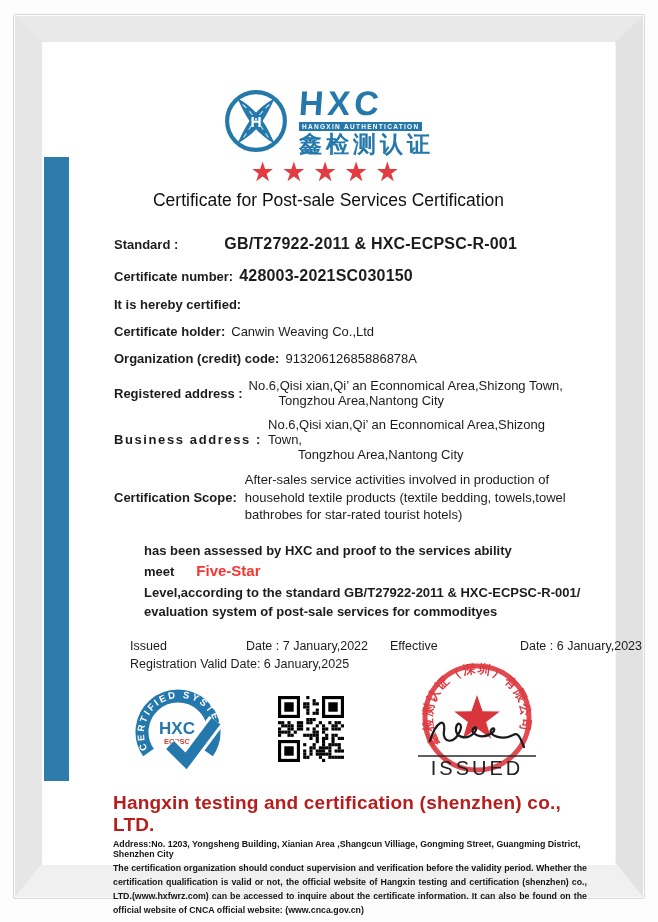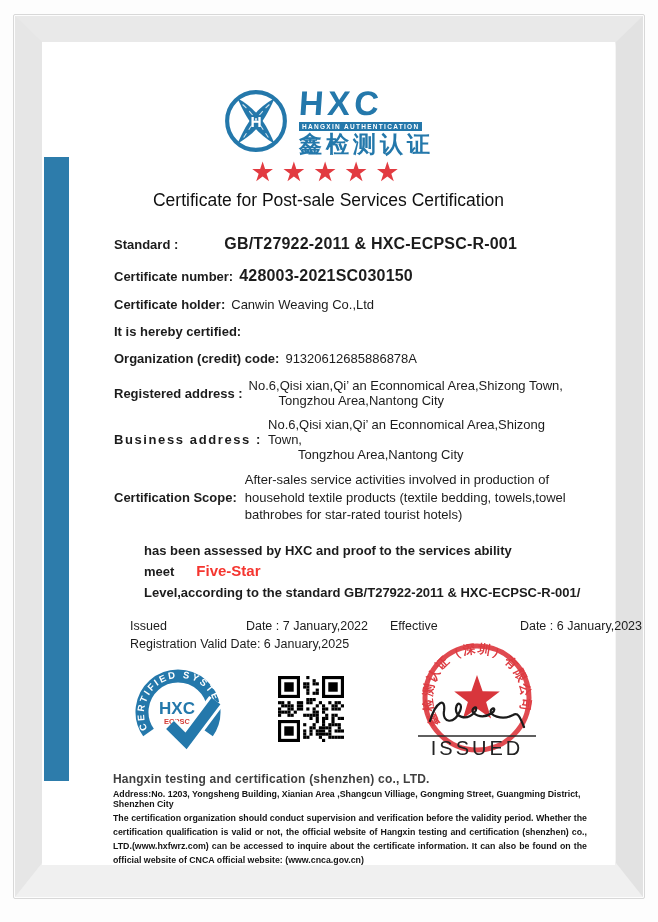--- a/index.html
+++ b/index.html
@@ -50,21 +50,21 @@
   .date-single{white-space:nowrap;}
 
   
   .seals{position:relative;margin-top:14px;height:100px;}
   .seal-blue{position:absolute;left:92px;top:0;}
   .qr{position:absolute;left:236px;top:11px;}
   .seal-red{position:absolute;left:368px;top:-28px;}
 
   
   .footer{margin-top:7px;padding:0 28px 0 71px;}
-  .footer-company{font-size:12px;font-weight:700;letter-spacing:.2px;color:#404040;}
+  .footer-company{font-size:19px;font-weight:700;letter-spacing:.2px;color:#b91c1c;}
   .footer-address{margin-top:3px;font-size:8.8px;font-weight:700;color:#151515;}
   .footer-disclaimer{margin-top:2px;font-size:8.8px;font-weight:600;color:#151515;line-height:1.6;text-align:justify;}
 </style>
 </head>
 <body>
 
 <div class="scene">
   <div class="frame-groove"></div>
   <div class="frame-bevel"></div>
 
@@ -92,25 +92,25 @@
 
     <div class="fields">
       <div class="row row-standard">
         <span class="lbl">Standard :</span>
         <span class="val">GB/T27922-2011 &amp; HXC-ECPSC-R-001</span>
       </div>
       <div class="row row-certnum">
         <span class="lbl">Certificate number:</span>
         <span class="val">428003-2021SC030150</span>
       </div>
+      <div class="row row-hereby">It is hereby certified:</div>
       <div class="row row-holder">
         <span class="lbl">Certificate holder:</span>
         <span class="val">Canwin Weaving Co.,Ltd</span>
       </div>
-      <div class="row row-hereby">It is hereby certified:</div>
       <div class="row row-orgcode">
         <span class="lbl">Organization (credit) code:</span>
         <span class="val">91320612685886878A</span>
       </div>
       <div class="row row-addr">
         <span class="lbl">Registered address :</span>
         <span class="addr-block">
           <span>No.6,Qisi xian,Qi’ an Econnomical Area,Shizong Town,</span><br>
           <span class="addr-l2">Tongzhou Area,Nantong City</span>
         </span>
@@ -126,20 +126,21 @@
         <span class="lbl">Certification Scope:</span>
         <span class="scope-val">After-sales service activities involved in production of household textile products (textile bedding, towels,towel bathrobes for star-rated tourist hotels)</span>
       </div>
     </div>
 
     <div class="statement">
       <div>
         <span>has been assessed by HXC and proof to the services ability meet</span><span class="red">Five-Star</span>
       </div>
       <div>Level,according to the standard GB/T27922-2011 &amp; HXC-ECPSC-R-001/</div>
+      <div>evaluation system of post-sale services for commodityes</div>
     </div>
 
     <div class="dates">
       <div class="date-line">
         <span>Issued</span>
         <span>Date : 7 January,2022</span>
       </div>
       <div class="date-line">
         <span>Effective</span>
         <span>Date : 6 January,2023</span>

